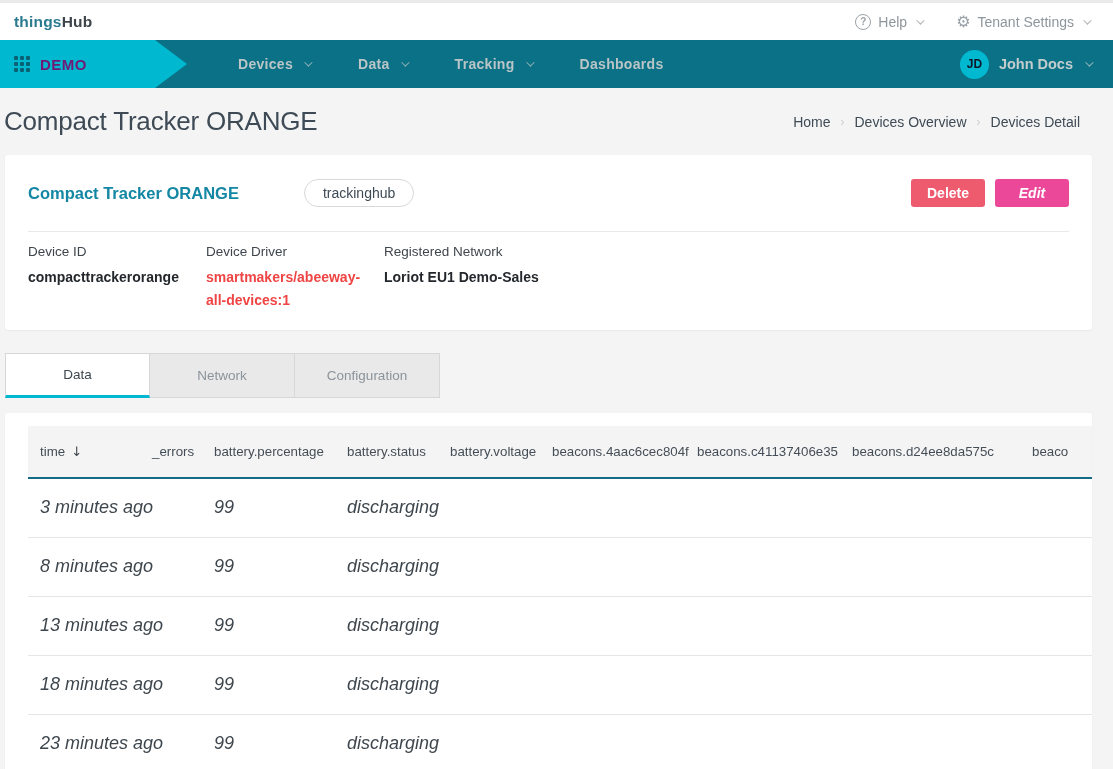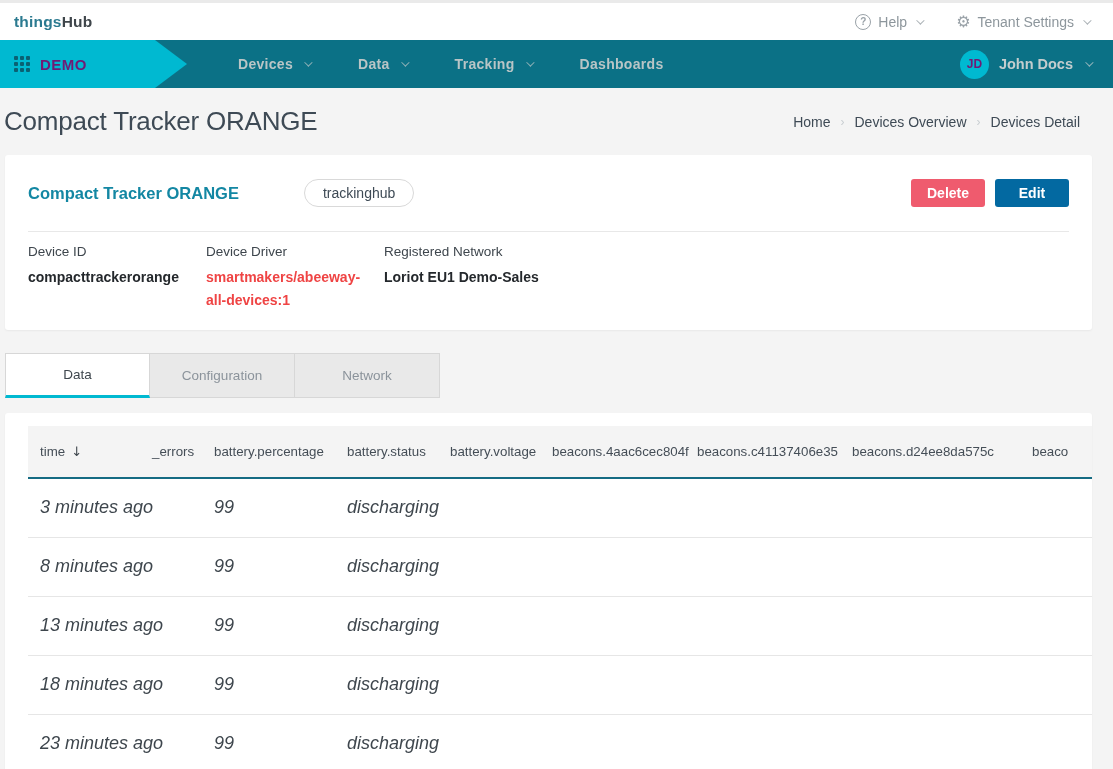--- a/index.html
+++ b/index.html
@@ -56,21 +56,21 @@
     color: #b9c5c6; font-size: 14px; font-weight: 700; letter-spacing: .3px;
     display: flex; align-items: center; gap: 9px; cursor: pointer; margin-left: 10px;
   }
   .user-menu {
     margin-left: auto; margin-right: 22px;
     display: flex; align-items: center; gap: 10px; cursor: pointer;
     color: #c3cdce; font-size: 14.5px; font-weight: 700;
   }
   .avatar {
     width: 29px; height: 29px; border-radius: 50%; background: #00b9d1;
-    color: #701a75; font-size: 12px; font-weight: 700;
+    color: #0f172a; font-size: 12px; font-weight: 700;
     display: inline-flex; align-items: center; justify-content: center;
   }
 
   
   .page { margin: 0 21px 0 5px; }
   .page-head { height: 67px; display: flex; align-items: center; }
   .page-title { font-size: 26px; font-weight: 400; color: #3e4a55; letter-spacing: -.2px; margin-left: -1px; }
   .breadcrumb { margin-left: auto; margin-right: 12px; display: flex; align-items: center; gap: 10px; font-size: 14px; color: #3e4a55; }
   .bc-item { cursor: pointer; }
   .bc-sep { color: #c9ced2; font-size: 12px; }
@@ -84,21 +84,21 @@
   .pill {
     margin-left: 65px; border: 1px solid #d9d9d9; border-radius: 16px;
     padding: 5px 18px; font-size: 14px; color: #3e4a55; background: #fff;
   }
   .head-spacer { flex: 1; }
   .btn {
     width: 74px; height: 28px; border: none; border-radius: 3px;
     color: #ffffff; font-family: inherit; font-size: 14px; font-weight: 700; cursor: pointer;
   }
   .btn-delete { background: #ef5b6e; margin-right: 10px; }
-  .btn-edit { background: #0369a1; }
+  .btn-edit { background: #ec4899; font-style: italic; }
   .divider { height: 1px; background: #e8e8e8; }
   .fields { display: flex; padding-top: 12px; }
   .field { width: 178px; padding-right: 18px; }
   .field:last-child { width: auto; }
   .f-label { font-size: 13.5px; color: #3e464d; margin-bottom: 7px; }
   .f-value { font-size: 14px; font-weight: 700; color: #24282c; line-height: 1.62; }
   .f-value.link { color: #ef4444; text-decoration: none; display: inline-block; max-width: 160px; cursor: pointer; }
 
   
   .tabs { margin-top: 23px; display: flex; height: 45px; }
@@ -229,22 +229,22 @@
       </div>
       <div class="field">
         <div class="f-label">Registered Network</div>
         <div class="f-value">Loriot EU1 Demo-Sales</div>
       </div>
     </div>
   </section>
 
   <div class="tabs">
     <div class="tab active">Data</div>
+    <div class="tab">Network</div>
     <div class="tab">Configuration</div>
-    <div class="tab">Network</div>
   </div>
 
   <section class="card table-card">
     <div class="table-wrap">
       <table>
         <colgroup>
           <col class="c1">
             <col class="c2">
             <col class="c3">
             <col class="c4">

